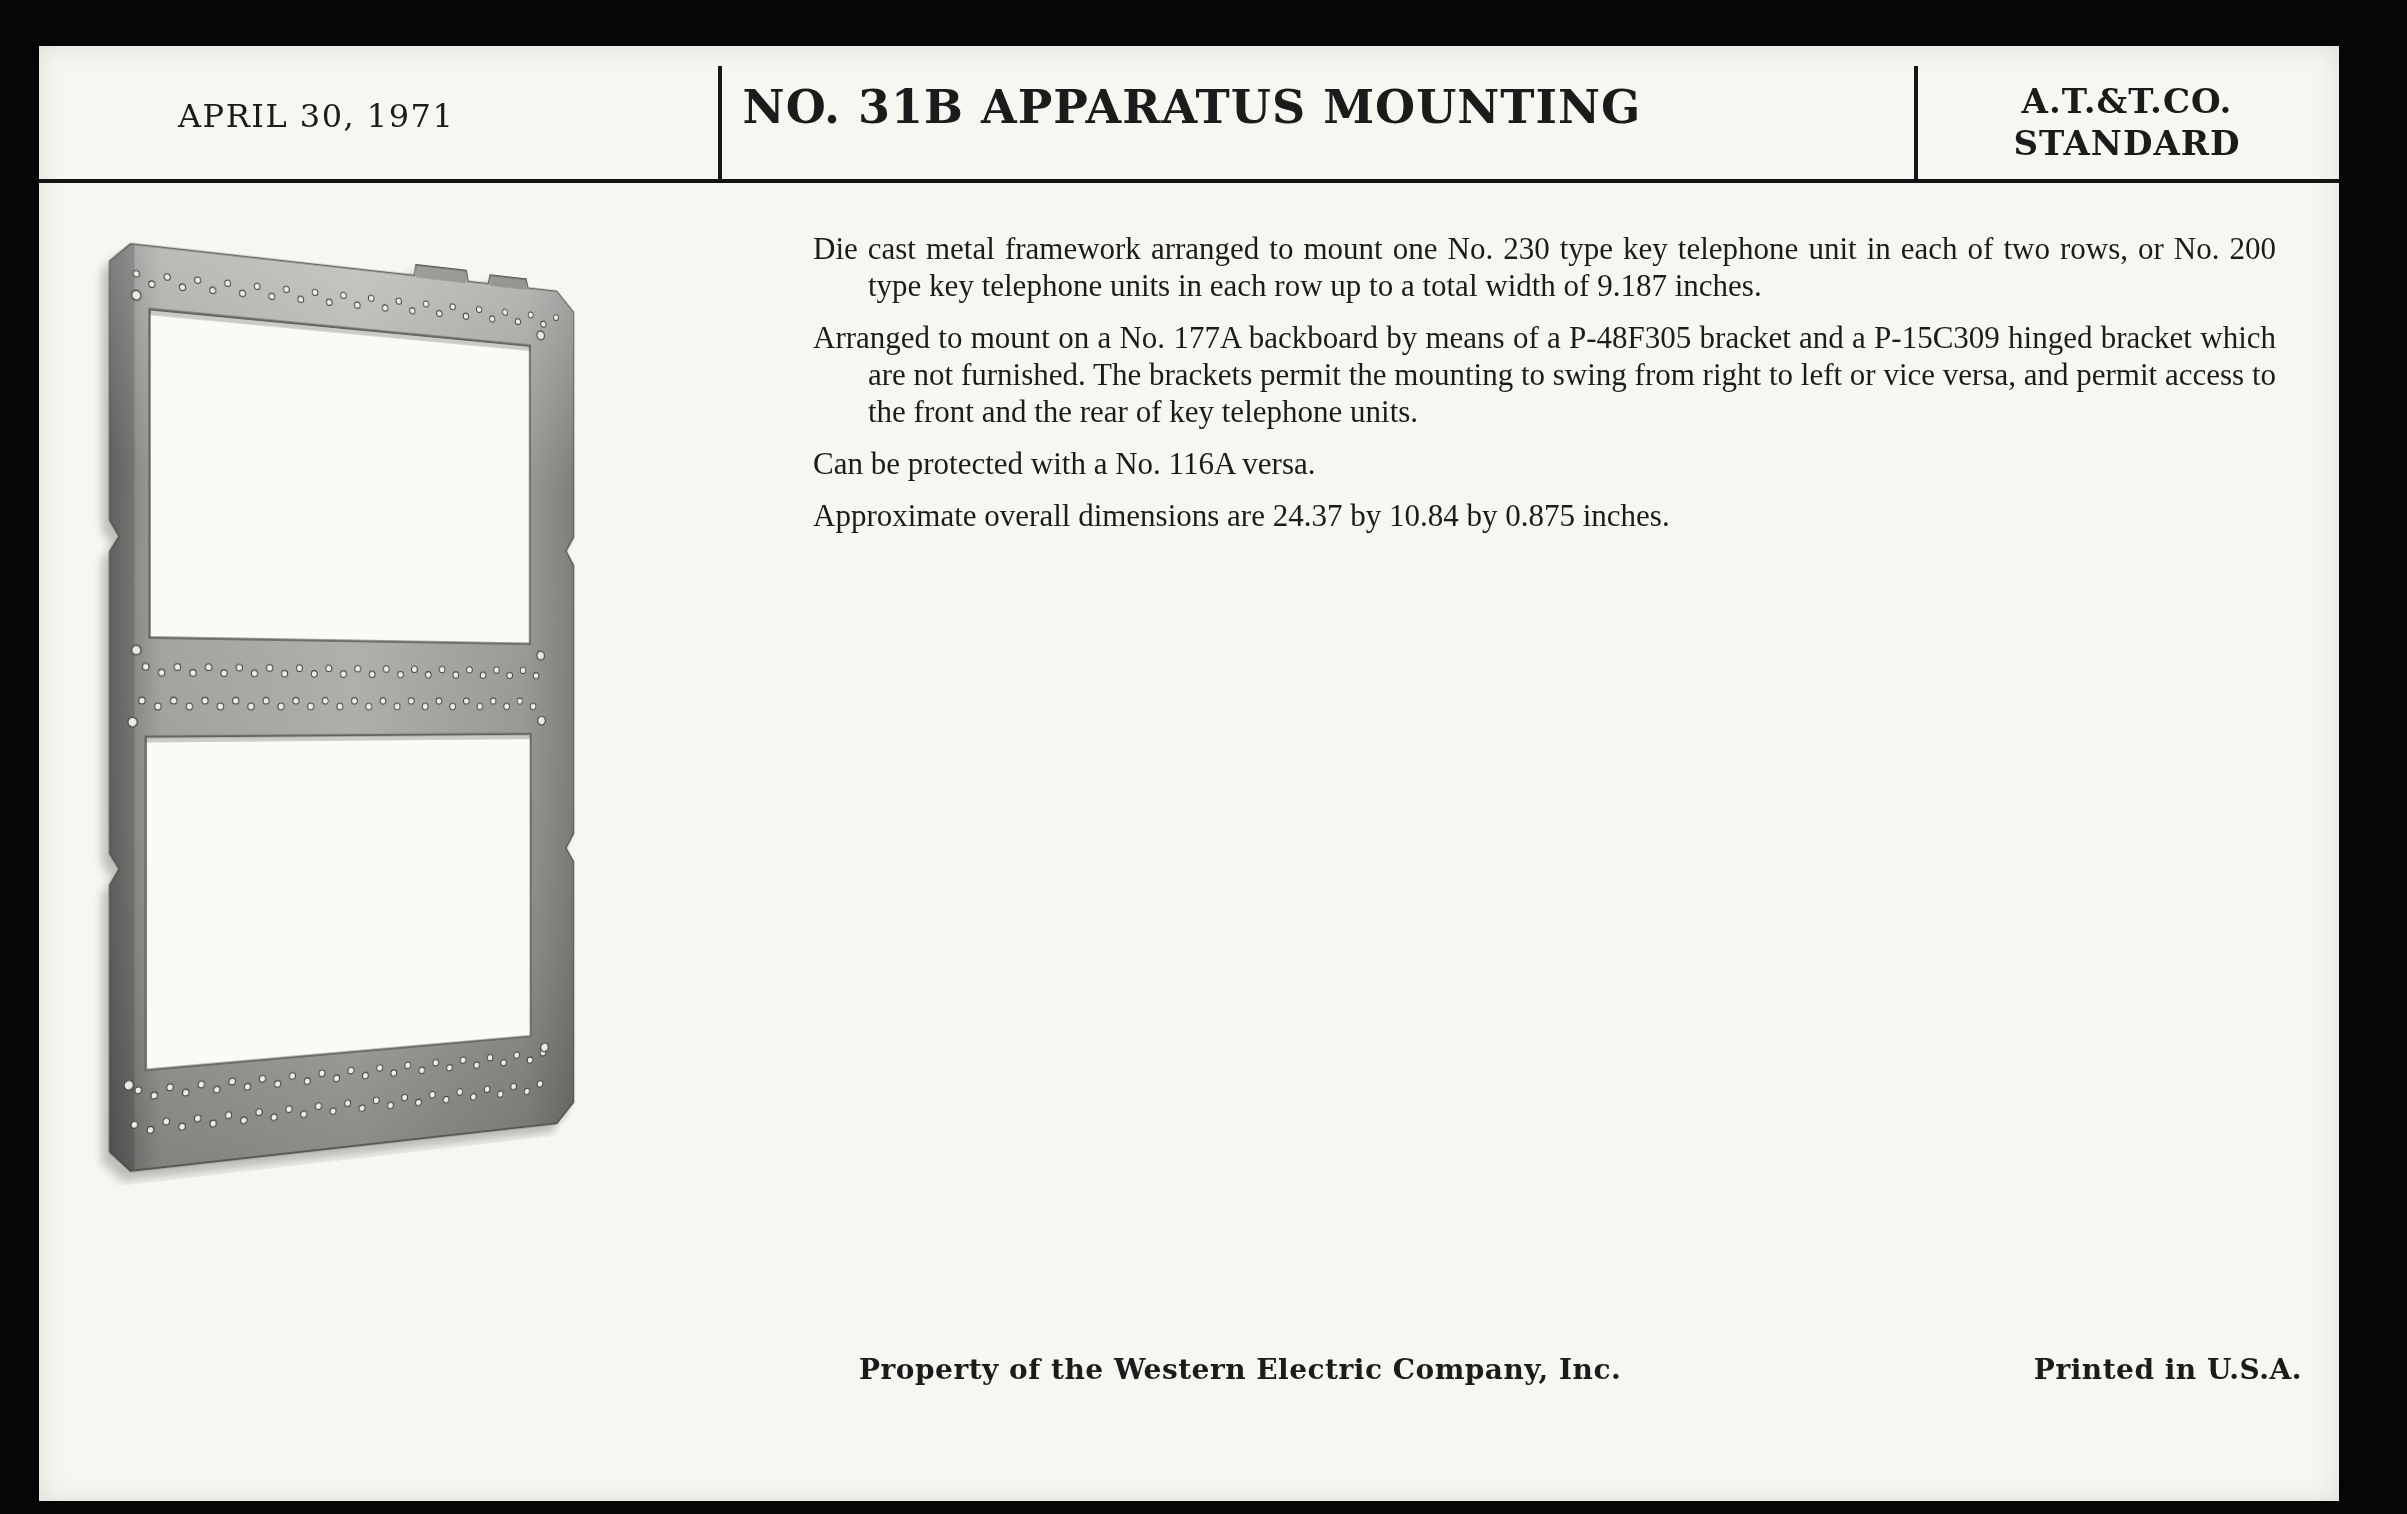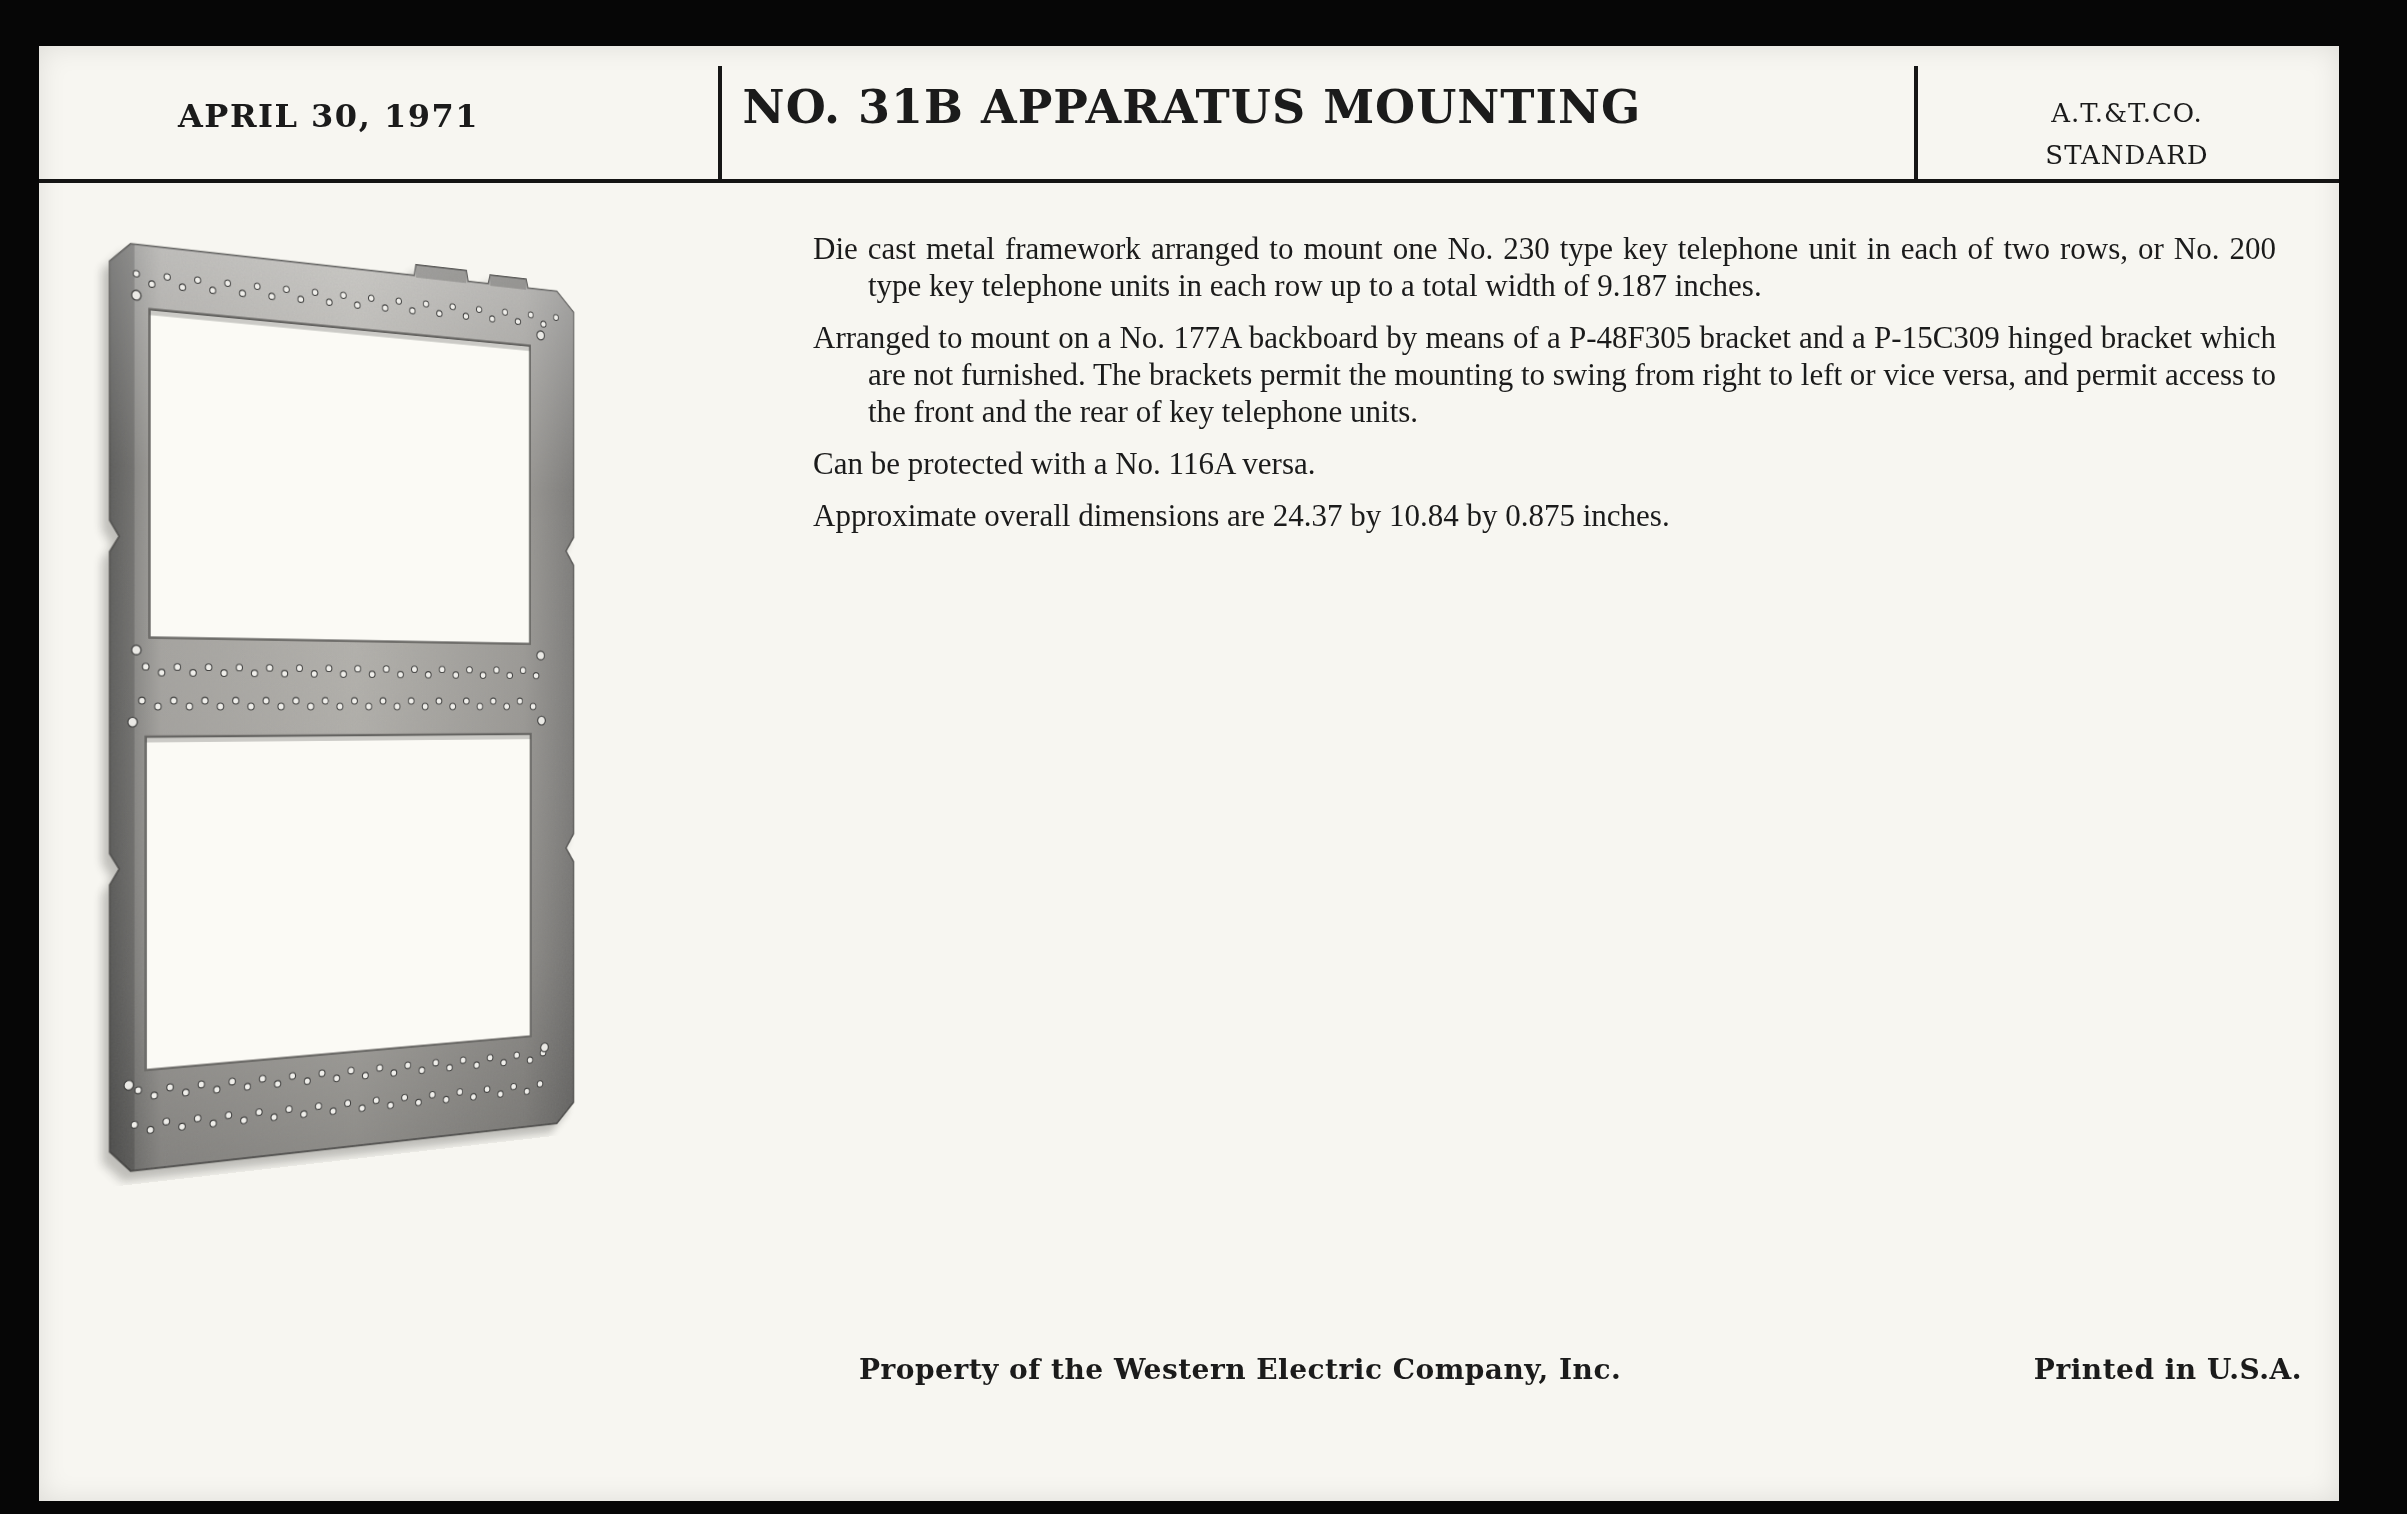--- a/index.html
+++ b/index.html
@@ -14,34 +14,34 @@
   .page {
     position: absolute;
     left: 39px; top: 46px; right: 69px; bottom: 14px;
     background: #f7f6f1;
     box-shadow: inset 0 0 28px rgba(0,0,0,0.10);
   }
   
   .header { position: absolute; left: 0; top: 0; width: 100%; height: 137px; }
   .hdr-date {
     position: absolute; left: 139px; top: 51px;
-    font-size: 32px; font-weight: bold; letter-spacing: 1.5px;
+    font-size: 32px; font-weight: normal; letter-spacing: 1.5px;
   }
   .hdr-title {
     position: absolute; left: 679px; top: 34px; width: 1196px;
     margin: 0; padding-right: 248px; box-sizing: border-box;
     text-align: center;
     font-size: 46px; font-weight: bold; letter-spacing: 1px;
   }
   .vdiv { position: absolute; top: 20px; height: 113px; width: 4px; background: #161616; }
   .vdiv-l { left: 679px; }
   .vdiv-r { left: 1875px; }
   .hdr-std {
-    position: absolute; left: 1875px; top: 46px; width: 426px;
-    text-align: center; font-size: 26px; font-weight: normal;
+    position: absolute; left: 1875px; top: 34px; width: 426px;
+    text-align: center; font-size: 34px; font-weight: bold;
     line-height: 42px; letter-spacing: 1px;
   }
   .hdr-rule { position: absolute; left: 0; top: 133px; width: 100%; height: 4px; background: #141414; }
   
   .figure-wrap {
     position: absolute; left: 54px; top: 178px; width: 574px; height: 965px;
     margin: 0;
   }
   .figure-wrap svg {
     width: 100%; height: 100%;

